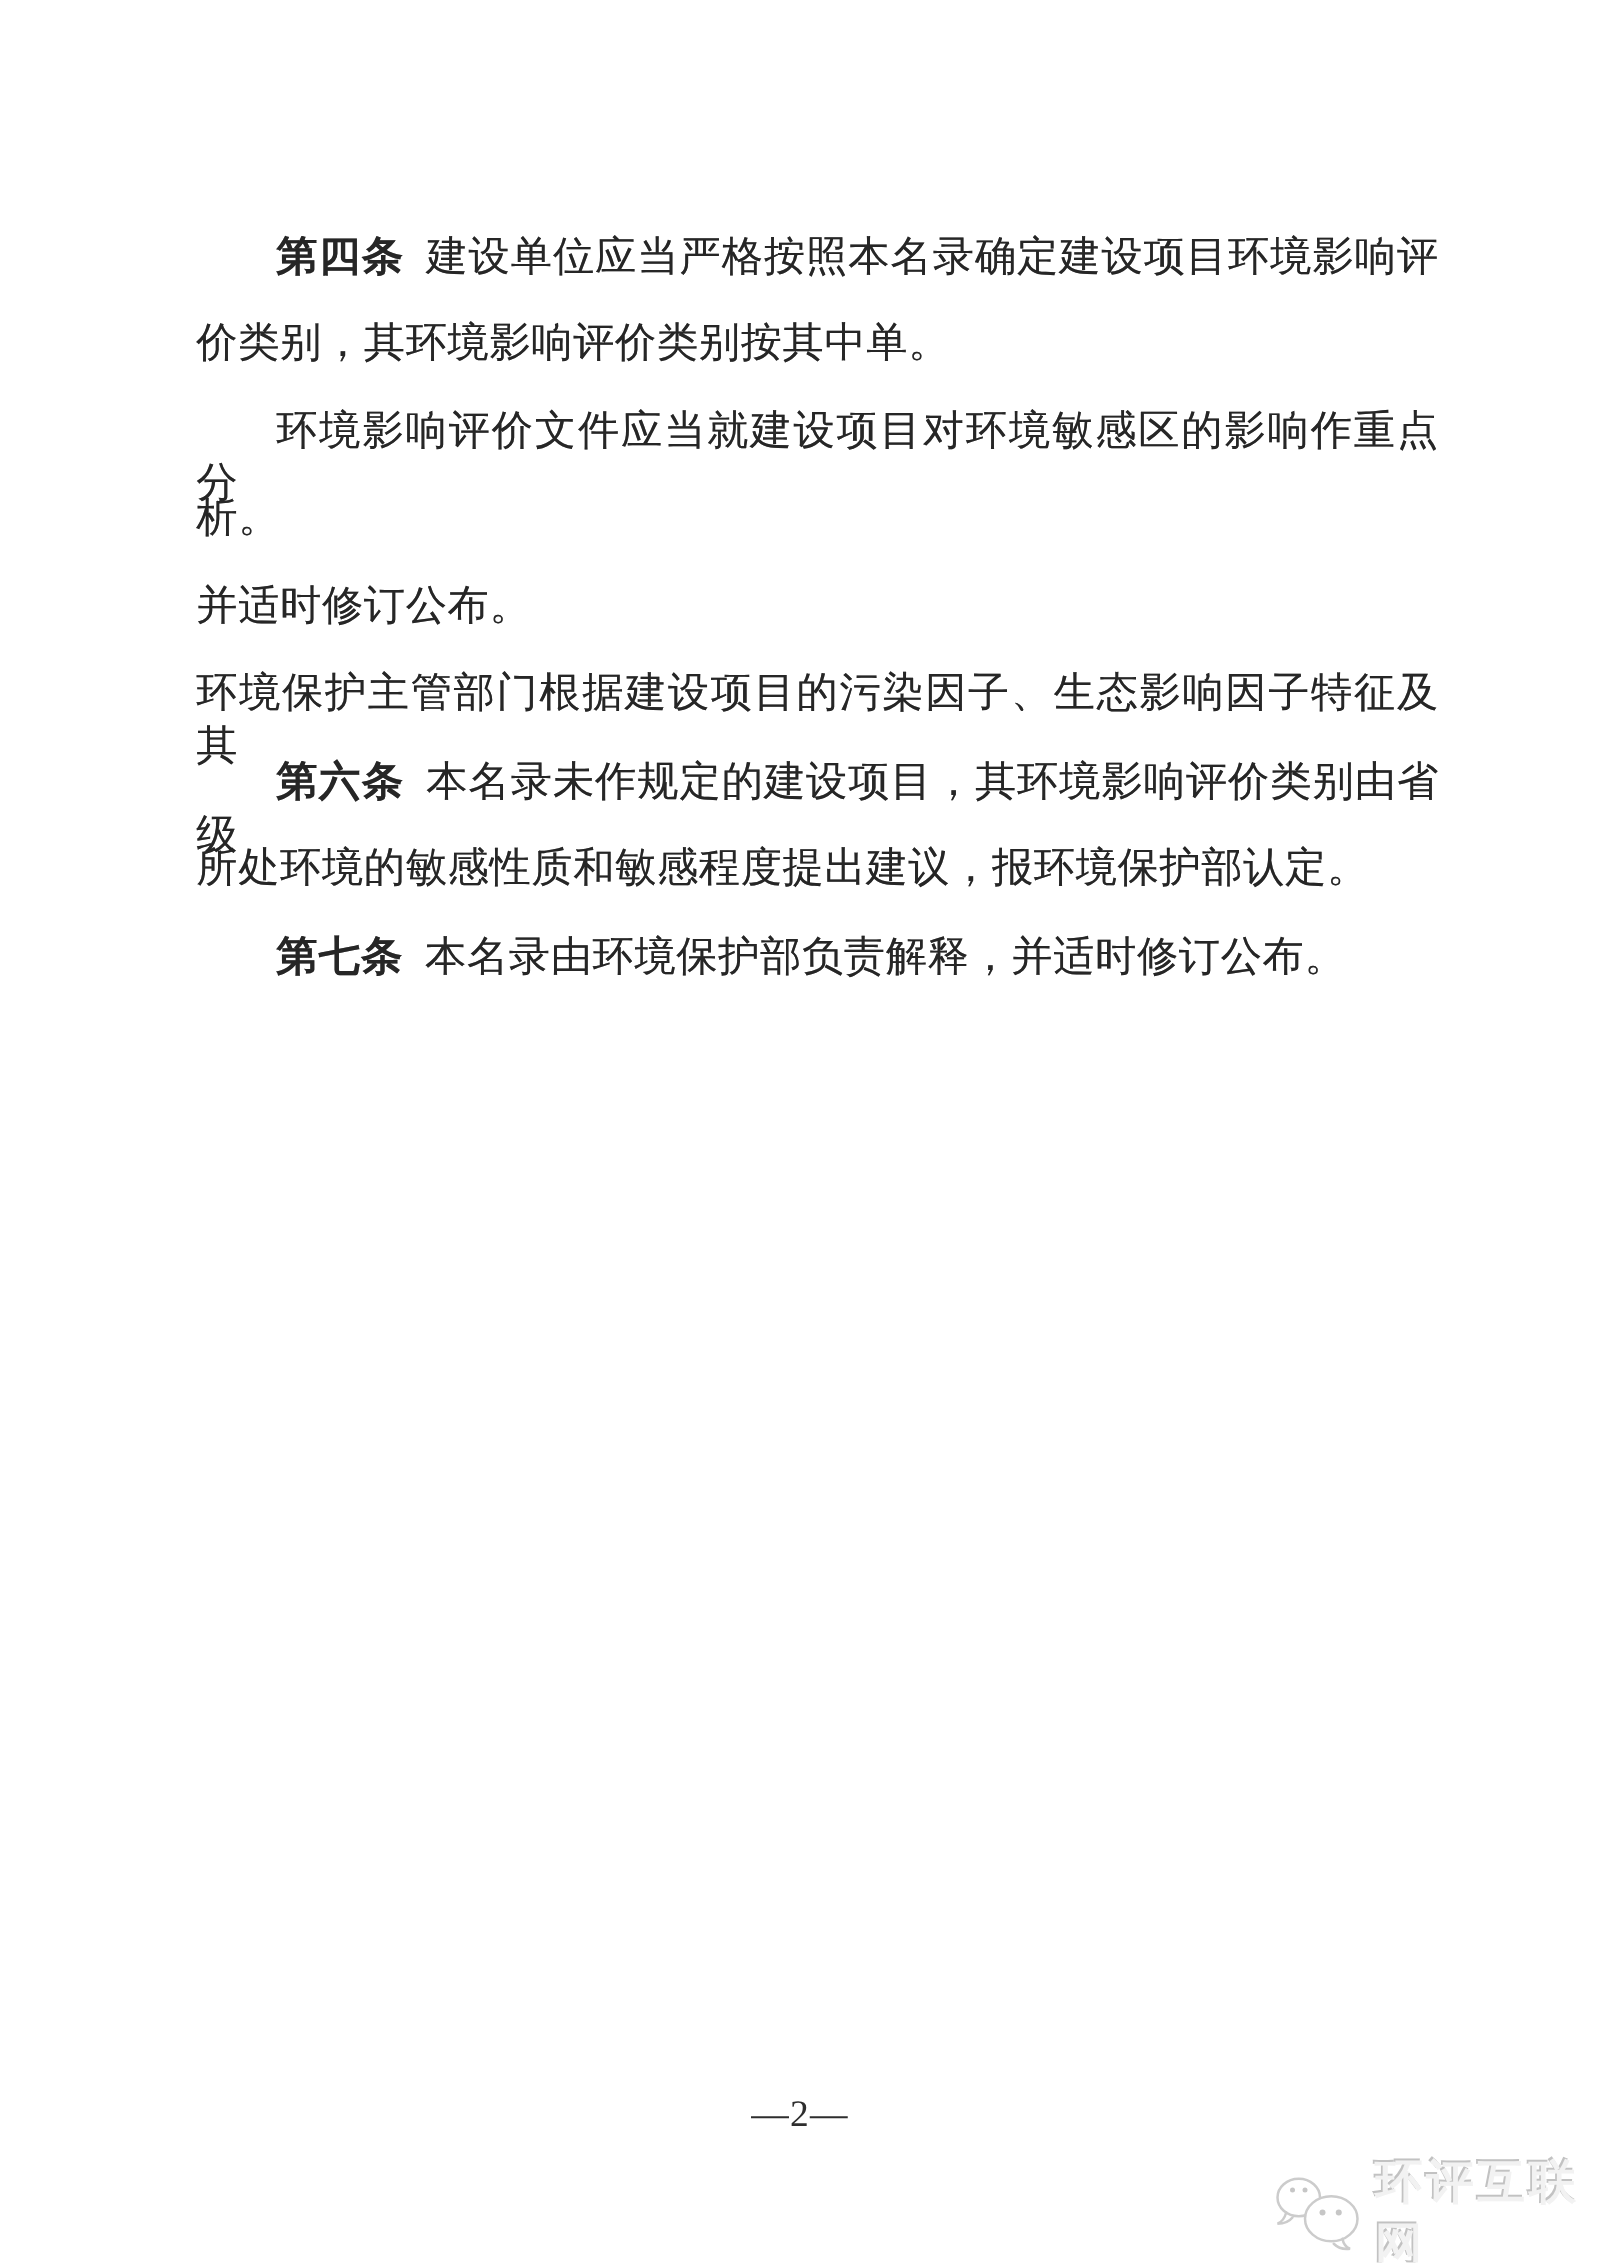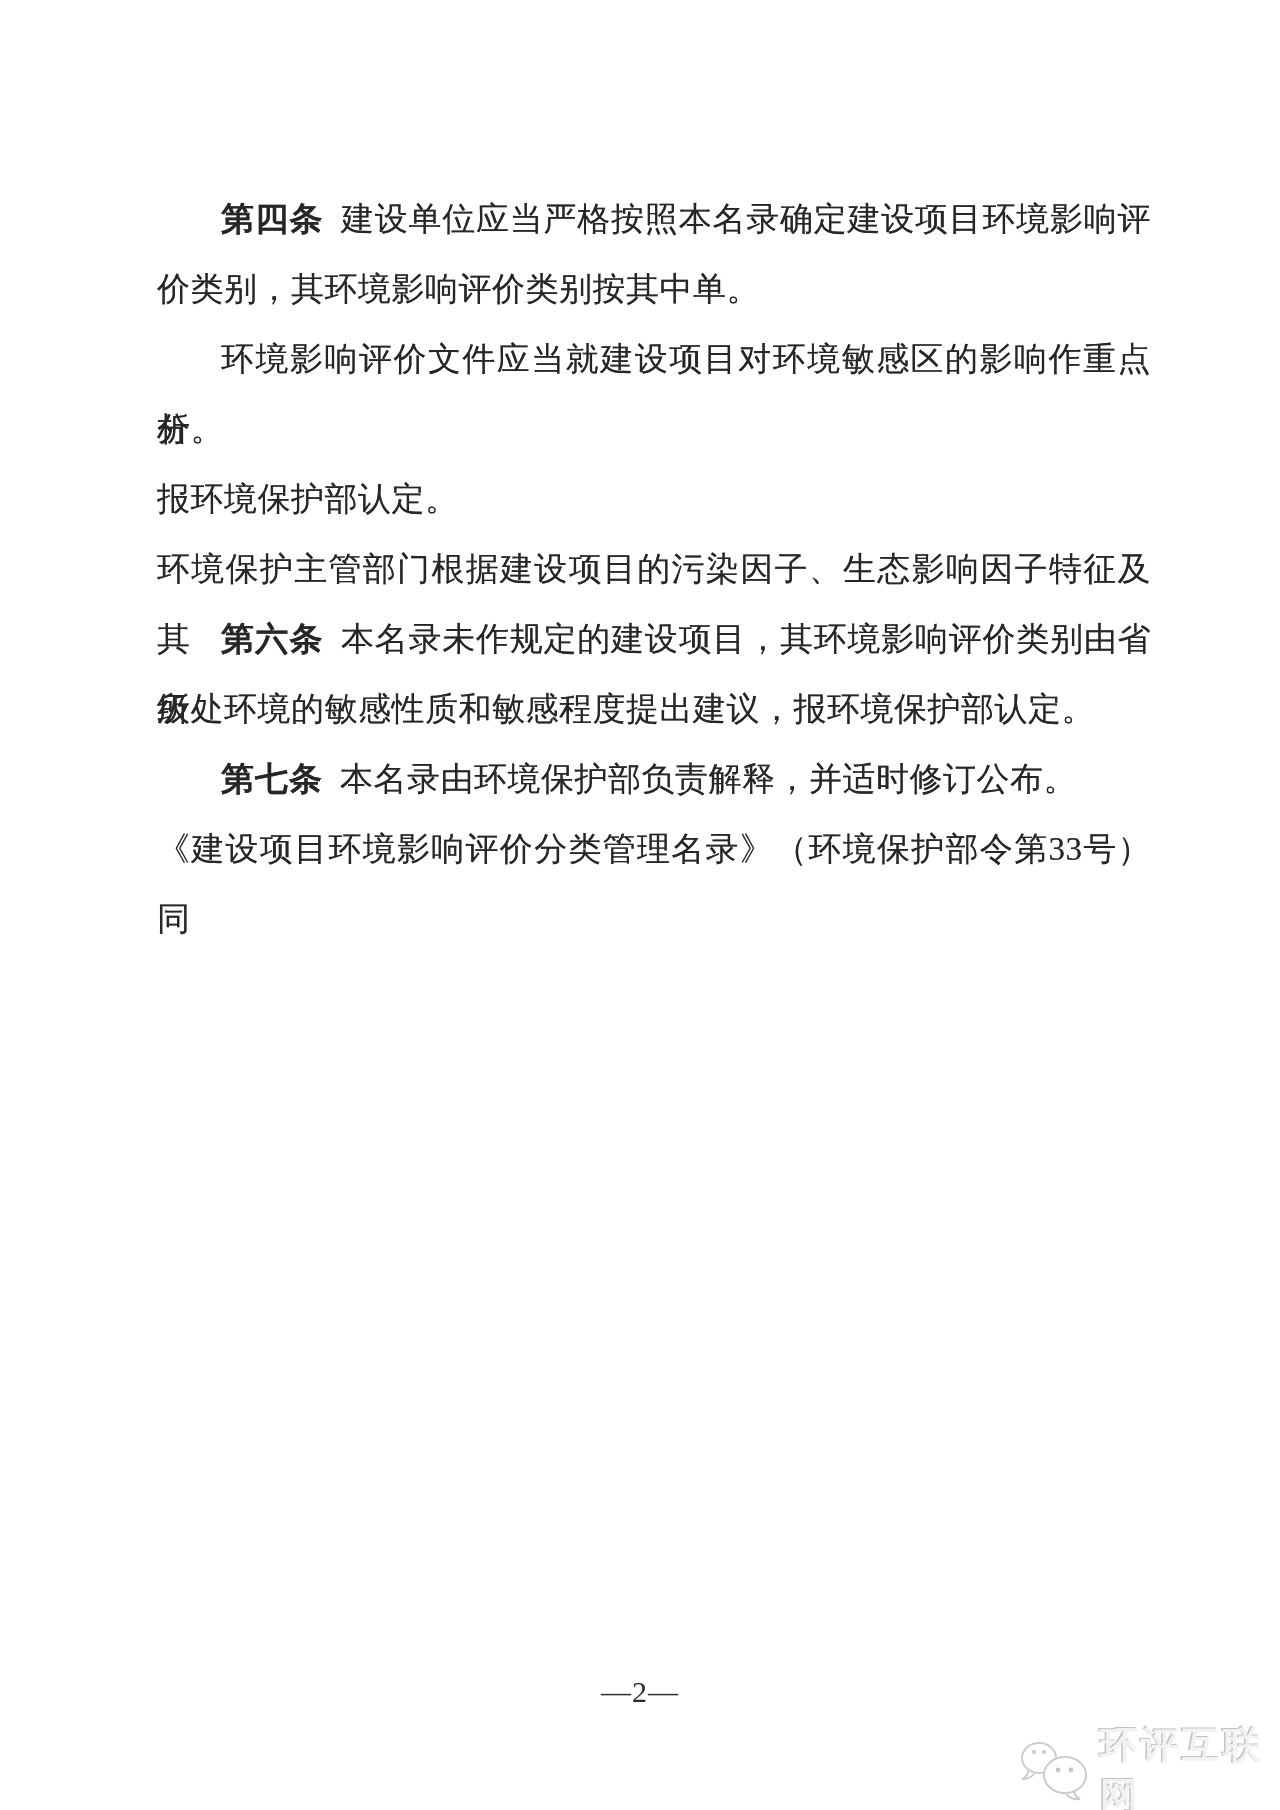--- a/index.html
+++ b/index.html
@@ -19,21 +19,21 @@
   }
   
   .doc-body {
     position: absolute;
     left: 157px;
     top: 184px;
     width: 994px;
   }
   .line {
     height: 70px;
-    line-height: 70px;
+    line-height: 42px;
     font-size: 33px;
     letter-spacing: 0.5px;
     white-space: normal;
     color: #262626;
     
     text-shadow: 0 0 0.4px rgba(40,40,40,0.55);
   }
   .line.justify {
     text-align: justify;
     text-align-last: justify;
@@ -82,26 +82,25 @@
 </head>
 <body>
 
 <div class="page">
 
   <div class="doc-body">
       <div class="line justify indent"><span class="head">第四条</span> 建设单位应当严格按照本名录确定建设项目环境影响评</div>
       <div class="line">价类别，其环境影响评价类别按其中单。</div>
       <div class="line justify indent">环境影响评价文件应当就建设项目对环境敏感区的影响作重点分</div>
       <div class="line">析。</div>
-      <div class="line">报环境保护部认定。</div>
+      <div class="line">并适时修订公布。</div>
       <div class="line justify">环境保护主管部门根据建设项目的污染因子、生态影响因子特征及其</div>
       <div class="line justify indent"><span class="head">第六条</span> 本名录未作规定的建设项目，其环境影响评价类别由省级</div>
       <div class="line">所处环境的敏感性质和敏感程度提出建议，报环境保护部认定。</div>
       <div class="line indent"><span class="head">第七条</span> 本名录由环境保护部负责解释，并适时修订公布。</div>
-      <div class="line justify">《建设项目环境影响评价分类管理名录》（环境保护部令第33号）同</div>
     </div>
 
   <div class="page-number">—2—</div>
 
   <div class="watermark">
     <span class="watermark-icon">
       <svg width="82" height="64" viewBox="0 0 82 64" xmlns="http://www.w3.org/2000/svg">
 
         <ellipse cx="25" cy="21" rx="17" ry="15" fill="none" stroke="#cccccc" stroke-width="2"></ellipse>
         <path d="M15 33 q-2 7 -7 9 q8 0 12 -5" fill="none" stroke="#cccccc" stroke-width="2" stroke-linecap="round"></path>

